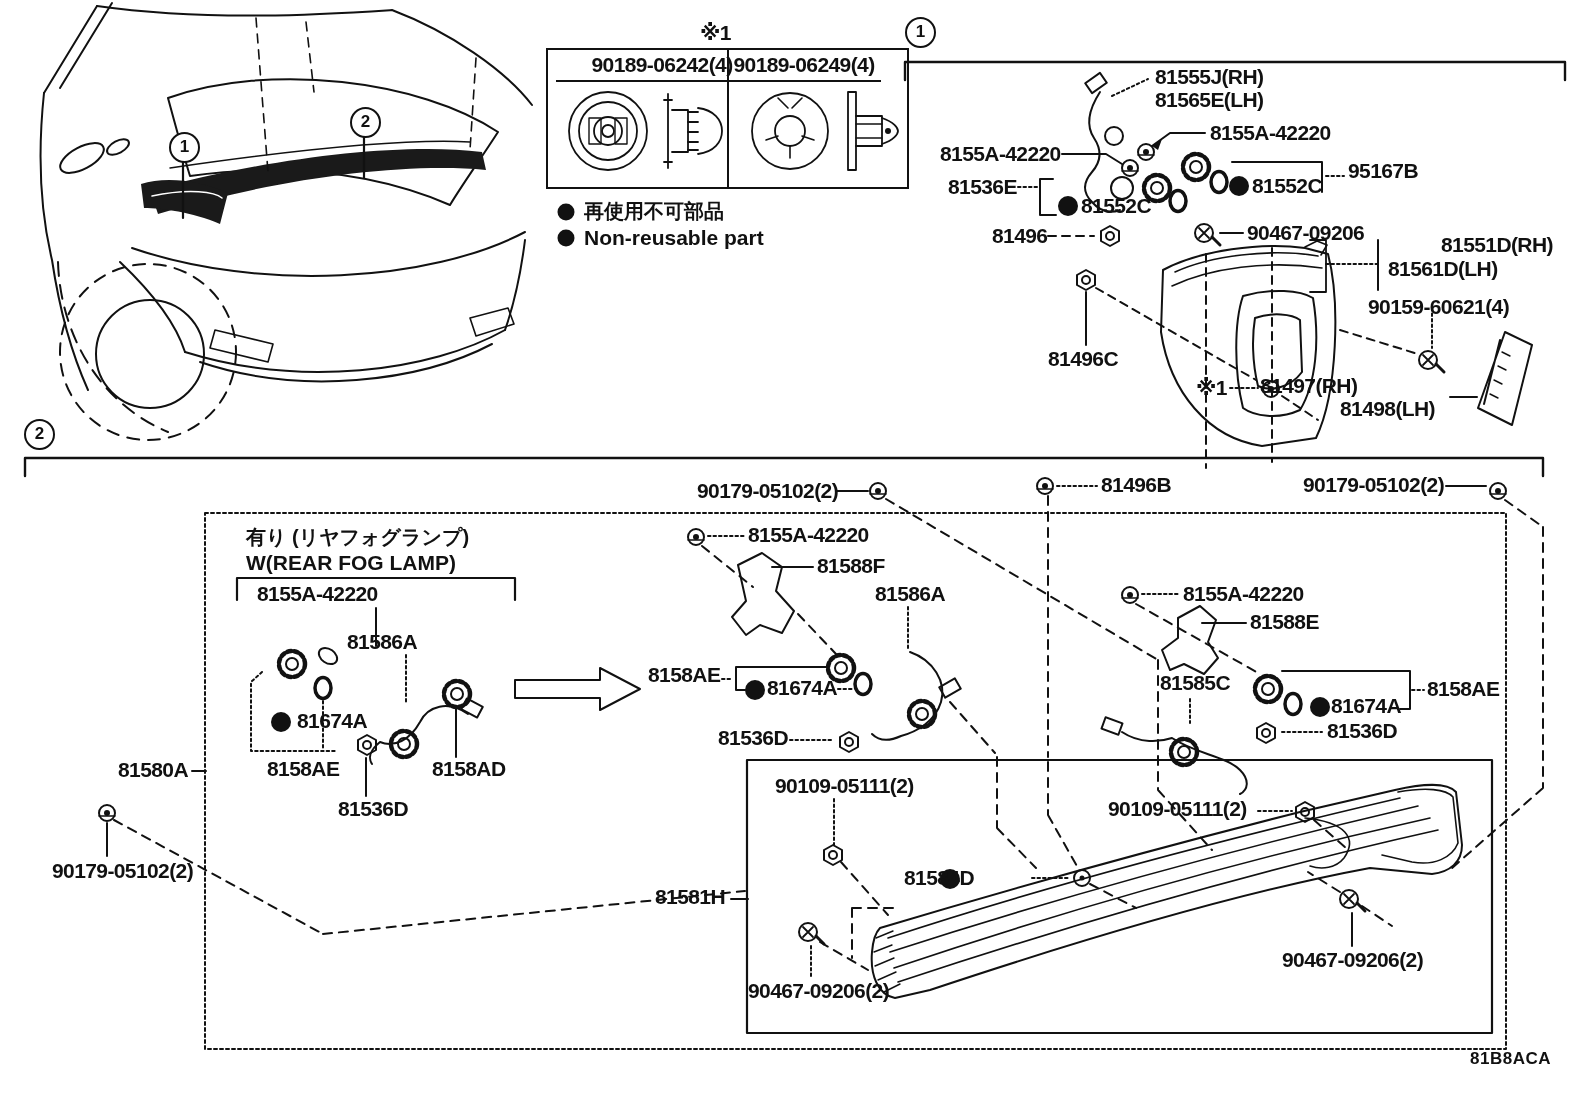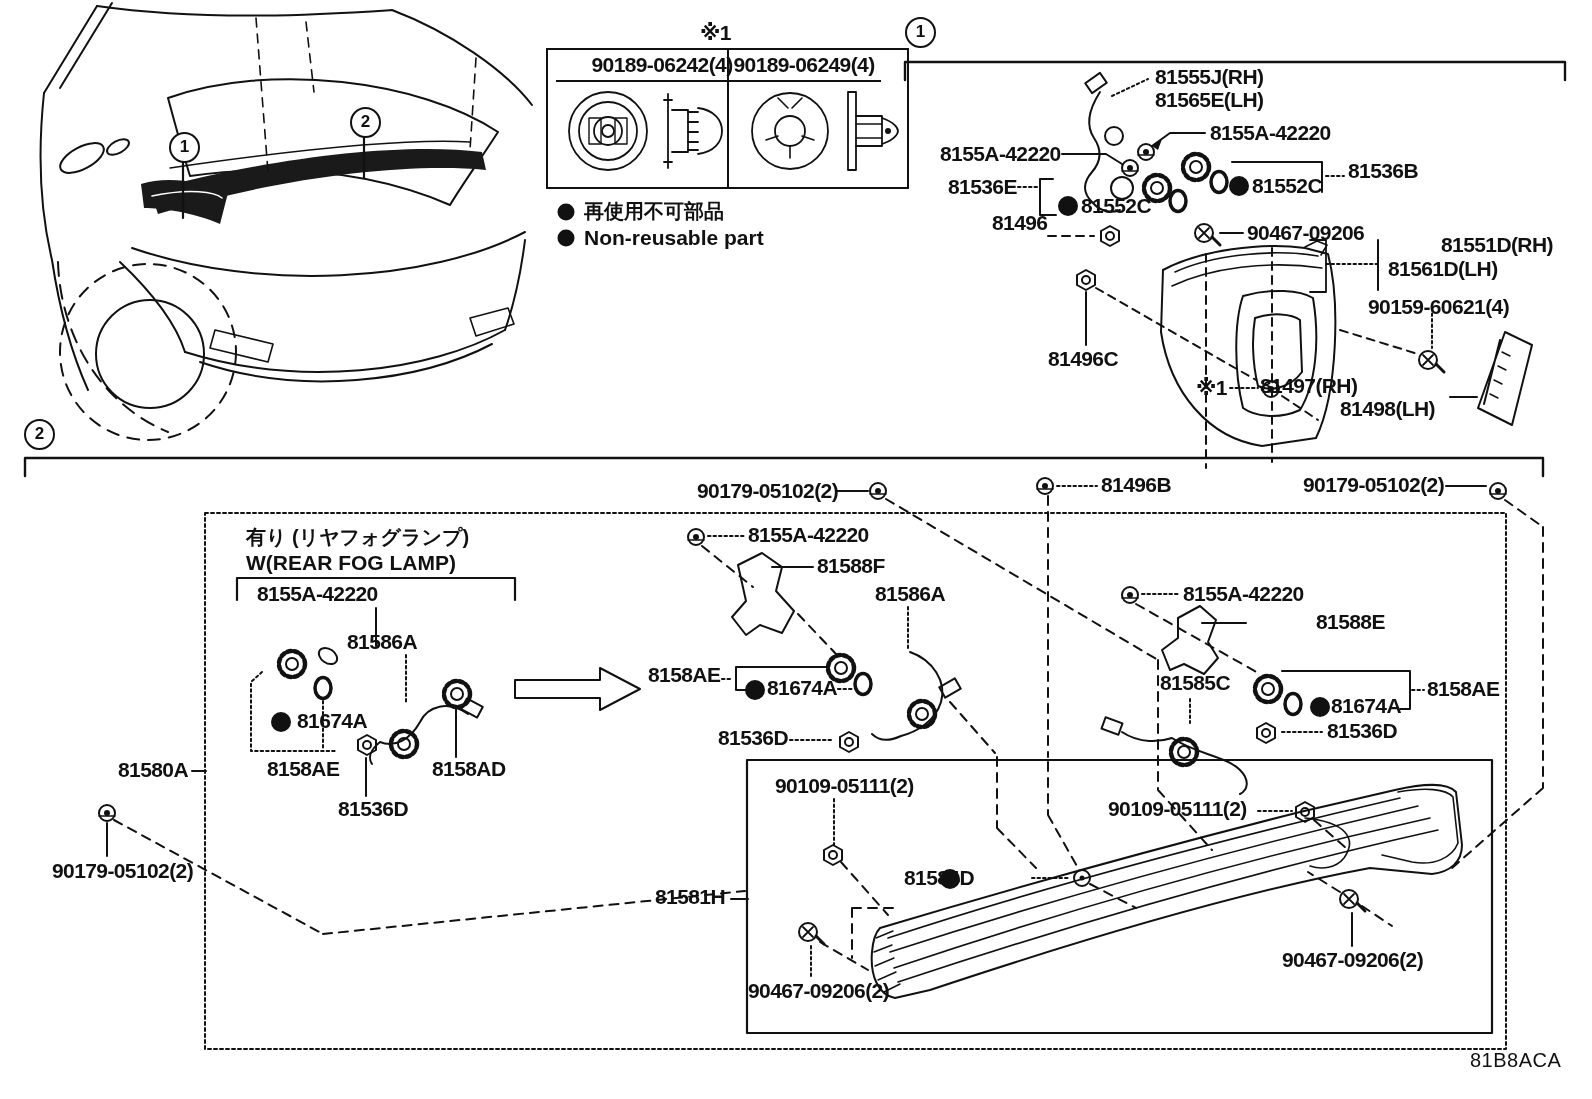--- a/index.html
+++ b/index.html
@@ -2,21 +2,21 @@
 <html><head>
 <meta charset="utf-8">
 <style>
   html,body{margin:0;padding:0;background:#fff;}
   #canvas{position:relative;width:1592px;height:1099px;background:#fff;overflow:hidden;
           font-family:"Liberation Sans","DejaVu Sans",sans-serif;color:#111;}
   svg.art{position:absolute;left:0;top:0;z-index:1;}
   .lbl{position:absolute;z-index:2;font-weight:700;font-size:21px;line-height:1.05;
        letter-spacing:-0.6px;white-space:nowrap;color:#111;}
   .jp{font-size:20px;letter-spacing:0;}
-  .code{font-weight:400;font-size:20px;letter-spacing:0.5px;}
+  .code{font-weight:700;font-size:17px;letter-spacing:0.5px;}
   .callout{position:absolute;z-index:3;width:27px;height:27px;border:2.5px solid #111;
            border-radius:50%;text-align:center;font-weight:700;font-size:17px;
            line-height:26px;background:#fff;}
   .tbl{position:absolute;z-index:2;border:2px solid #111;background:transparent;}
   .tbl .hdr{position:absolute;top:0;height:30px;border-bottom:2px solid #111;
             text-align:center;font-weight:700;font-size:21px;letter-spacing:-0.6px;line-height:30px;}
   .tbl .div{position:absolute;top:0;bottom:0;width:0;border-left:2px solid #111;}
 </style>
 </head>
 <body>
@@ -286,25 +286,25 @@
 </div>
 <div class="lbl" style="left:700px;top:22px">※1</div>
 
 <div class="lbl jp" style="left:584px;top:201px">再使用不可部品</div>
 <div class="lbl" style="left:584px;top:227px;letter-spacing:0">Non-reusable part</div>
 
 <div class="lbl" style="left:1155px;top:66px">81555J(RH)</div>
 <div class="lbl" style="left:1155px;top:89px">81565E(LH)</div>
 <div class="lbl" style="left:1210px;top:122px">8155A-42220</div>
 <div class="lbl" style="left:940px;top:143px">8155A-42220</div>
-<div class="lbl" style="left:1348px;top:160px">81536B</div>
+<div class="lbl" style="left:1348px;top:160px">95167B</div>
 <div class="lbl" style="left:948px;top:176px">81536E</div>
 <div class="lbl" style="left:1252px;top:175px">81552C</div>
 <div class="lbl" style="left:1081px;top:195px">81552C</div>
-<div class="lbl" style="left:992px;top:212px">81496</div>
+<div class="lbl" style="left:992px;top:225px">81496</div>
 <div class="lbl" style="left:1247px;top:222px">90467-09206</div>
 <div class="lbl" style="left:1441px;top:234px">81551D(RH)</div>
 <div class="lbl" style="left:1388px;top:258px">81561D(LH)</div>
 <div class="lbl" style="left:1368px;top:296px">90159-60621(4)</div>
 <div class="lbl" style="left:1048px;top:348px">81496C</div>
 <div class="lbl" style="left:1196px;top:377px">※1</div>
 <div class="lbl" style="left:1260px;top:375px">81497(RH)</div>
 <div class="lbl" style="left:1340px;top:398px">81498(LH)</div>
 
 <div class="lbl" style="left:697px;top:480px">90179-05102(2)</div>
@@ -320,21 +320,21 @@
 <div class="lbl" style="left:338px;top:798px">81536D</div>
 <div class="lbl" style="left:118px;top:759px">81580A</div>
 <div class="lbl" style="left:52px;top:860px">90179-05102(2)</div>
 <div class="lbl" style="left:748px;top:524px">8155A-42220</div>
 <div class="lbl" style="left:817px;top:555px">81588F</div>
 <div class="lbl" style="left:875px;top:583px">81586A</div>
 <div class="lbl" style="left:648px;top:664px">8158AE</div>
 <div class="lbl" style="left:767px;top:677px">81674A</div>
 <div class="lbl" style="left:718px;top:727px">81536D</div>
 <div class="lbl" style="left:1183px;top:583px">8155A-42220</div>
-<div class="lbl" style="left:1316px;top:611px">81588E</div>
+<div class="lbl" style="left:1250px;top:611px">81588E</div>
 <div class="lbl" style="left:1160px;top:672px">81585C</div>
 <div class="lbl" style="left:1331px;top:695px">81674A</div>
 <div class="lbl" style="left:1427px;top:678px">8158AE</div>
 <div class="lbl" style="left:1327px;top:720px">81536D</div>
 <div class="lbl" style="left:775px;top:775px">90109-05111(2)</div>
 <div class="lbl" style="left:1108px;top:798px">90109-05111(2)</div>
 <div class="lbl" style="left:904px;top:867px">81584D</div>
 <div class="lbl" style="left:655px;top:886px">81581H</div>
 <div class="lbl" style="left:748px;top:980px">90467-09206(2)</div>
 <div class="lbl" style="left:1282px;top:949px">90467-09206(2)</div>

